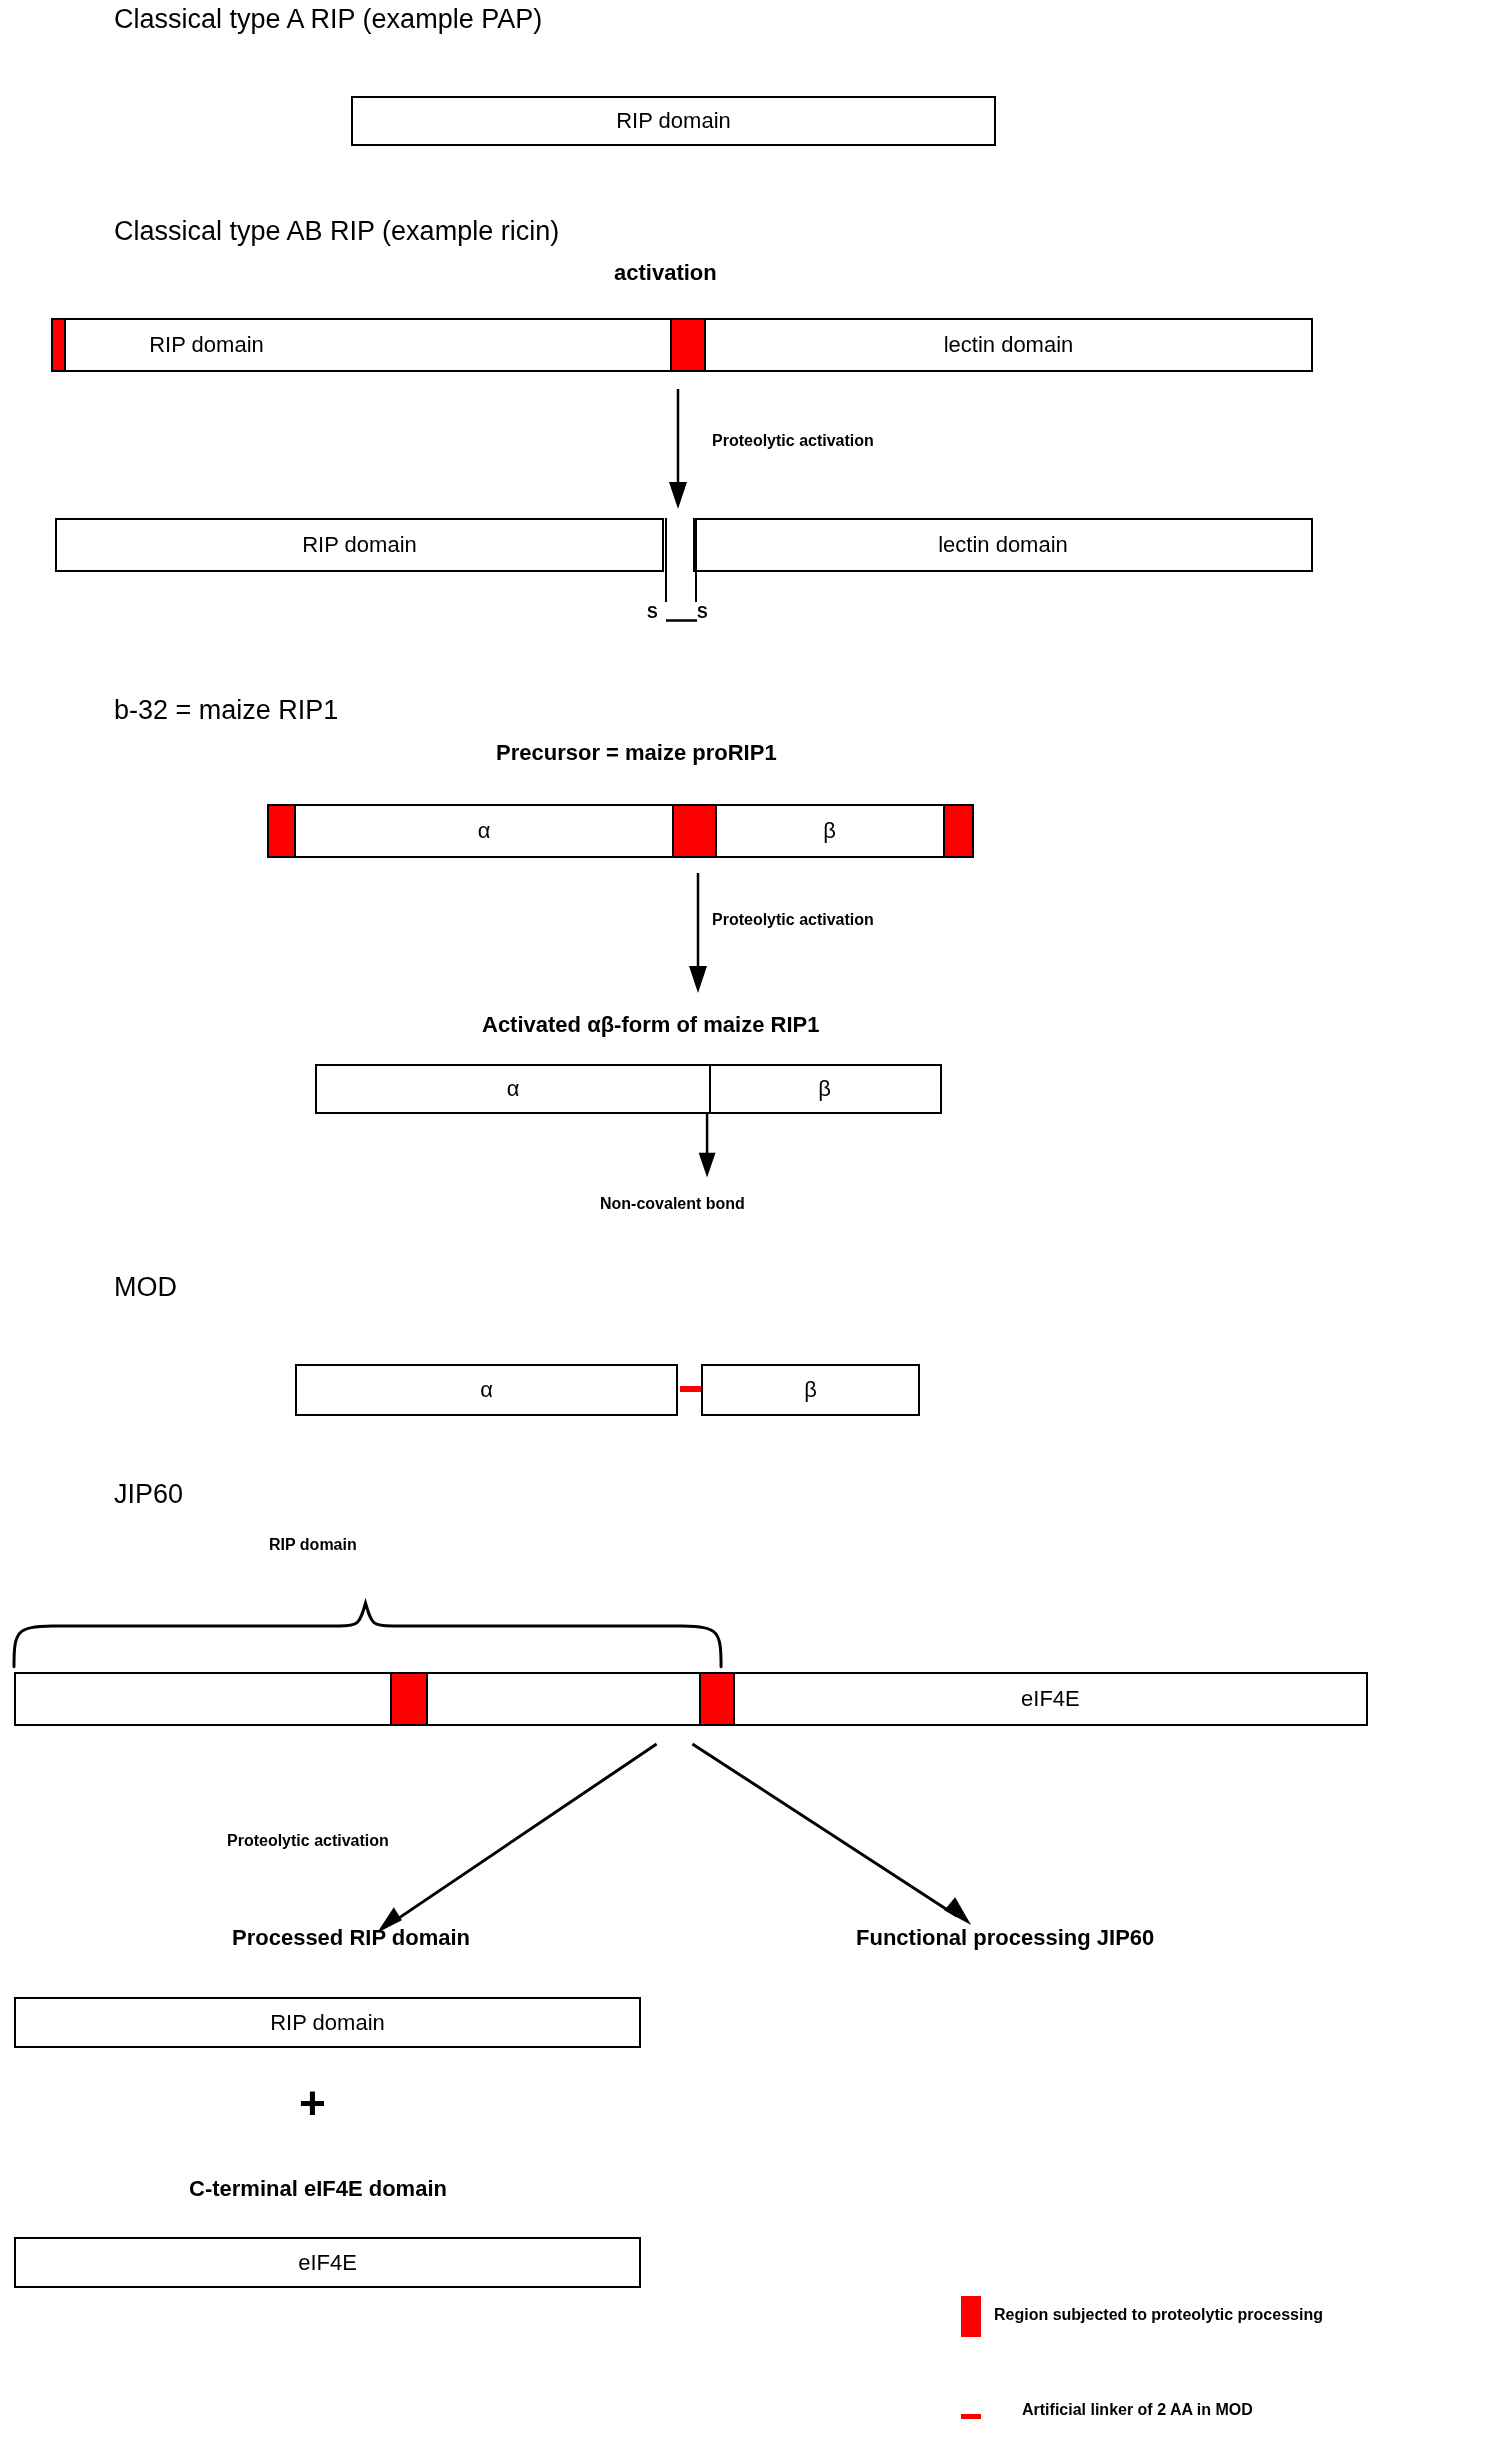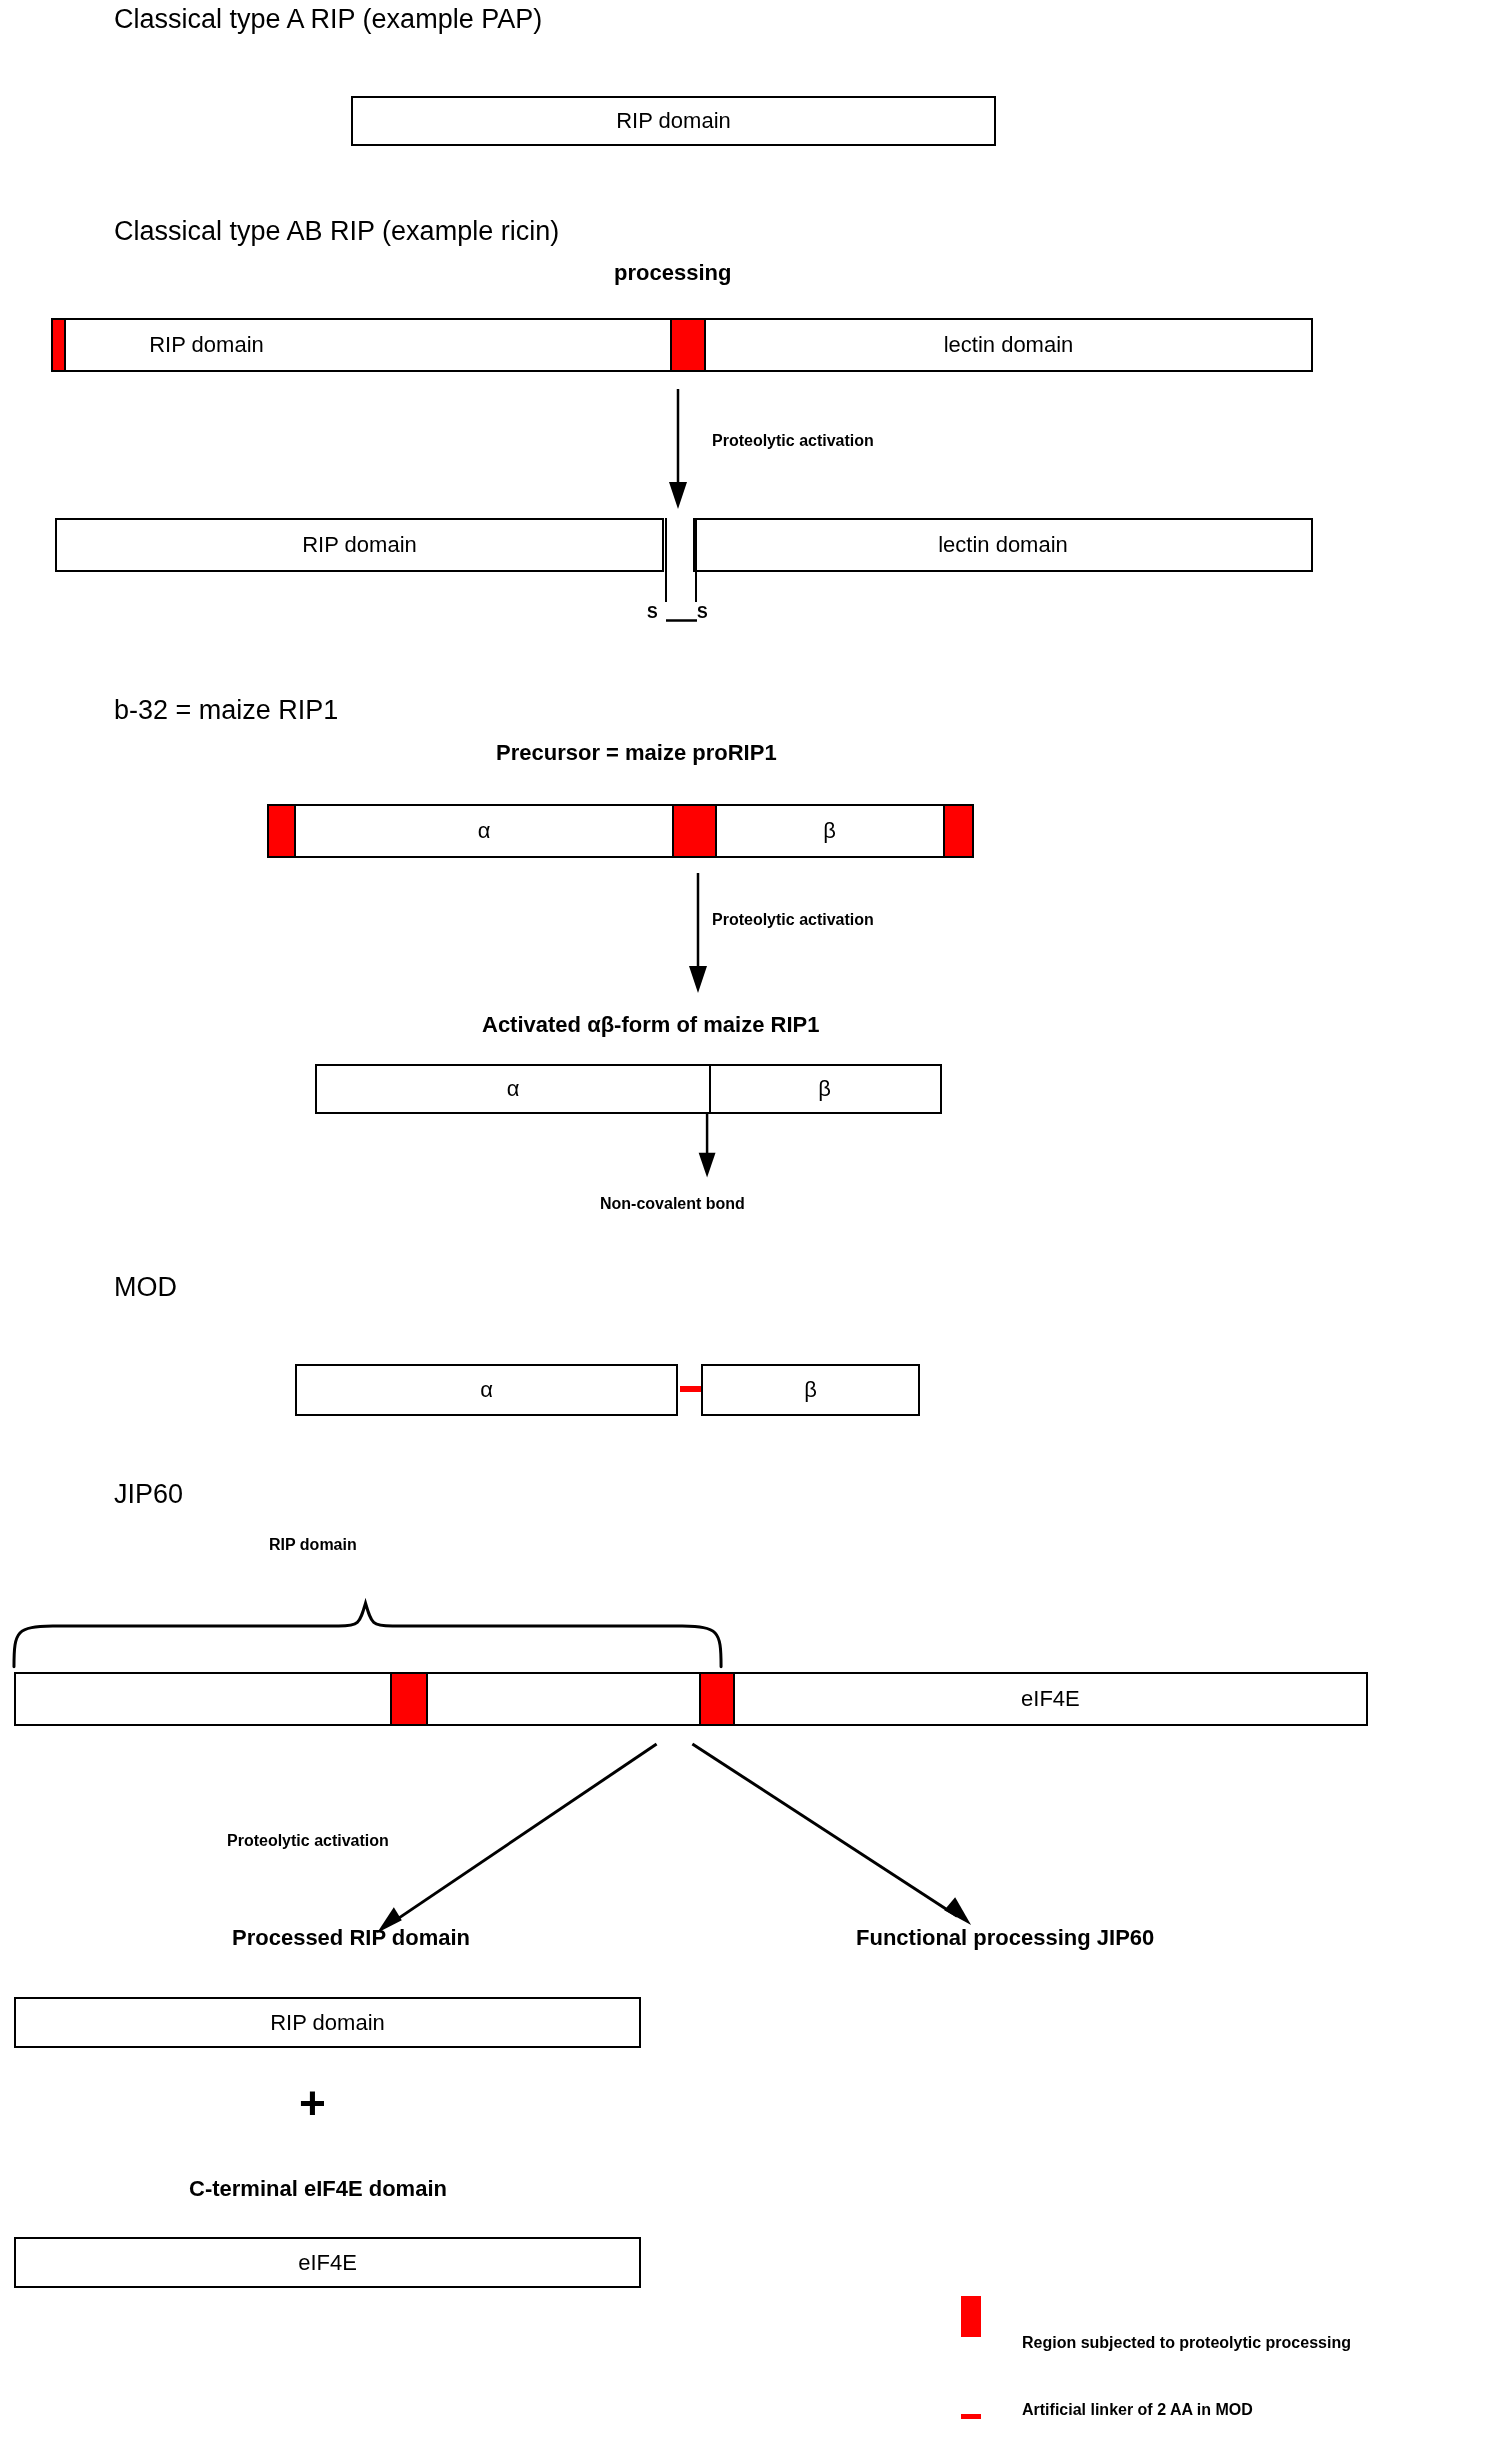--- a/index.html
+++ b/index.html
@@ -82,21 +82,21 @@
 <div id="stage">
 
   <div class="abs hdr" style="left:114px;top:6px;">Classical type A RIP (example PAP)</div>
 
   <div class="abs bar" style="left:351px;top:96px;width:645px;height:50px;">
     <span class="cap">RIP domain</span>
   </div>
 
   <div class="abs hdr" style="left:114px;top:218px;text-align:center;">Classical type AB RIP (example ricin)</div>
 
-  <div class="abs sub" style="left:614px;top:262px;">processing</div>
+  <div class="abs sub" style="left:614px;top:262px;">activation</div>
 
   <div class="abs bar" style="left:51px;top:318px;width:1262px;height:54px;">
     <span class="redblk edgeL" style="left:0;width:13px;"></span>
     <span class="redblk" style="left:617px;width:36px;"></span>
     <span class="cap" style="left:0;width:307px;">RIP domain</span>
     <span class="cap" style="left:653px;width:605px;">lectin domain</span>
   </div>
 
   <svg class="abs" style="left:658px;top:389px;" width="60" height="125" viewBox="0 0 120 250">
     <line x1="40" y1="0" x2="40" y2="208" stroke="#000" stroke-width="5"></line>
@@ -198,19 +198,19 @@
 
   <div class="abs" style="left:299px;top:2080px;font-size:46px;font-weight:bold;line-height:1;">+</div>
 
   <div class="abs sub" style="left:189px;top:2178px;">C-terminal eIF4E domain</div>
 
   <div class="abs bar" style="left:14px;top:2237px;width:627px;height:51px;">
     <span class="cap">eIF4E</span>
   </div>
 
   <div class="abs legend-swatch" style="left:961px;top:2296px;width:20px;height:41px;"></div>
-  <div class="abs lbl" style="left:1022px;top:2307px;margin-top:28px;">Region subjected to proteolytic processing</div>
+  <div class="abs lbl" style="left:994px;top:2307px;">Region subjected to proteolytic processing</div>
 
   <div class="abs legend-dash" style="left:961px;top:2414px;width:20px;height:5px;"></div>
   <div class="abs lbl" style="left:1022px;top:2402px;">Artificial linker of 2 AA in MOD</div>
 
 </div>
 
 
 </body></html>

